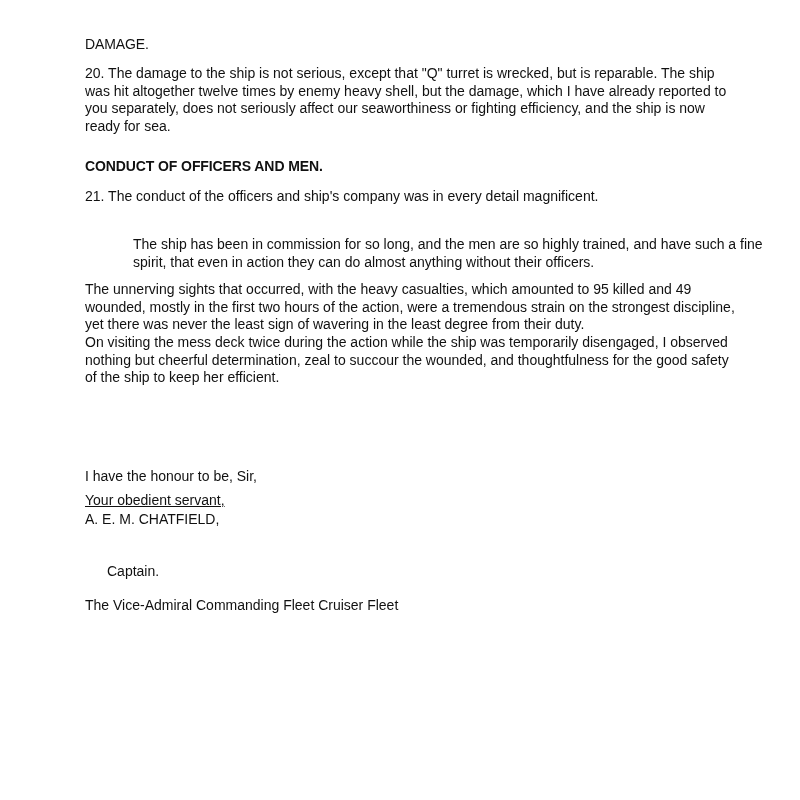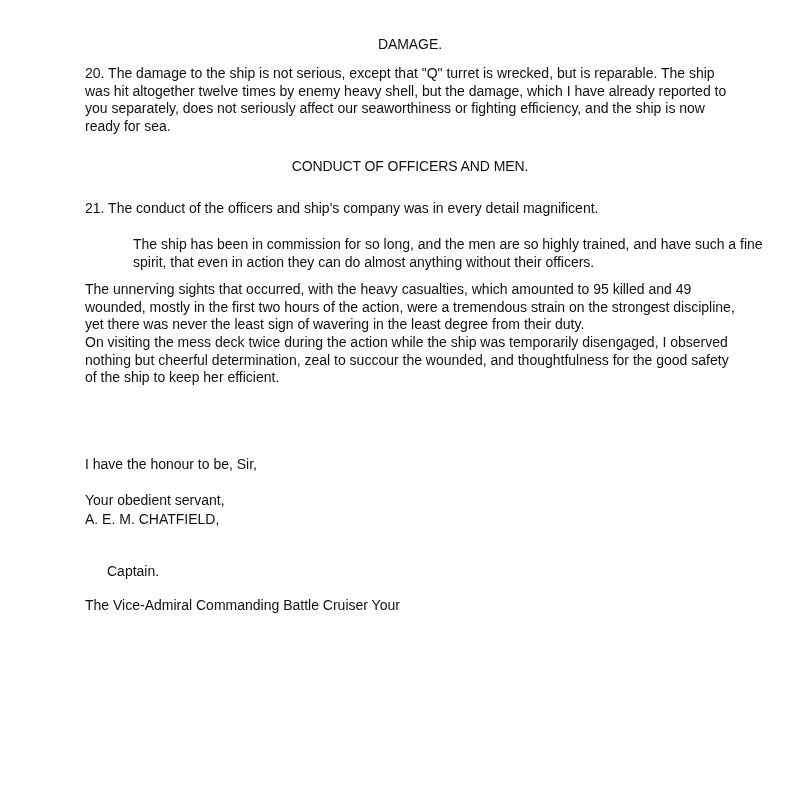--- a/index.html
+++ b/index.html
@@ -23,33 +23,33 @@
     top: 0;
     width: 650px;
   }
   .blk {
     position: absolute;
     left: 0;
     width: 650px;
     margin: 0;
     white-space: normal;
   }
-  .heading { letter-spacing: -0.1px; text-align: center; }
+  .heading { letter-spacing: -0.1px; }
 </style>
 </head>
 <body>
 
 <div class="page">
   <p class="blk heading" style="top:36px;">DAMAGE.</p>
   <p class="blk" style="top:65px;">20. The damage to the ship is not serious, except that "Q" turret is wrecked, but is reparable. The ship was hit altogether twelve times by enemy heavy shell, but the damage, which I have already reported to you separately, does not seriously affect our seaworthiness or fighting efficiency, and the ship is now ready for sea.</p>
 
-  <p class="blk heading" style="top:158px;">CONDUCT OF OFFICERS AND MEN.</p>
-  <p class="blk" style="top:200px;">21. The conduct of the officers and ship's company was in every detail magnificent.</p>
+  <p class="blk heading" style="top:158px;font-weight:bold;">CONDUCT OF OFFICERS AND MEN.</p>
+  <p class="blk" style="top:188px;">21. The conduct of the officers and ship's company was in every detail magnificent.</p>
   <p class="blk" style="top:236px;margin-left:48px;">The ship has been in commission for so long, and the men are so highly trained, and have such a fine spirit, that even in action they can do almost anything without their officers.</p>
   <p class="blk" style="top:281px;">The unnerving sights that occurred, with the heavy casualties, which amounted to 95 killed and 49 wounded, mostly in the first two hours of the action, were a tremendous strain on the strongest discipline, yet there was never the least sign of wavering in the least degree from their duty.</p>
   <p class="blk" style="top:334px;">On visiting the mess deck twice during the action while the ship was temporarily disengaged, I observed nothing but cheerful determination, zeal to succour the wounded, and thoughtfulness for the good safety of the ship to keep her efficient.</p>
 
-  <p class="blk" style="top:456px;">I have the honour to be, Sir,</p>
-  <p class="blk" style="top:492px;">Your obedient servant,</p>
+  <p class="blk" style="top:468px;">I have the honour to be, Sir,</p>
+  <p class="blk" style="top:492px;text-decoration:underline;">Your obedient servant,</p>
   <p class="blk" style="top:511px;">A. E. M. CHATFIELD,</p>
   <p class="blk" style="top:563px;margin-left:22px;">Captain.</p>
-  <p class="blk" style="top:597px;">The Vice-Admiral Commanding Battle Cruiser Your</p>
+  <p class="blk" style="top:597px;">The Vice-Admiral Commanding Fleet Cruiser Fleet</p>
 </div>
 
 </body></html>

